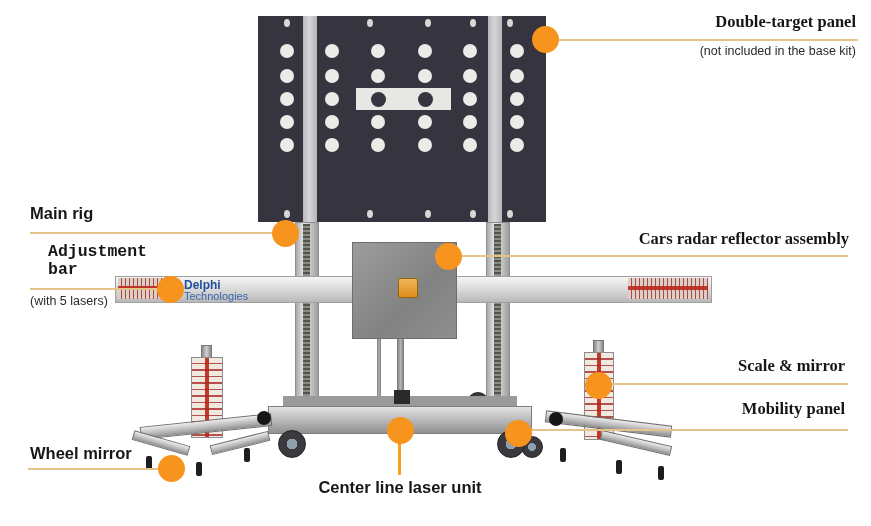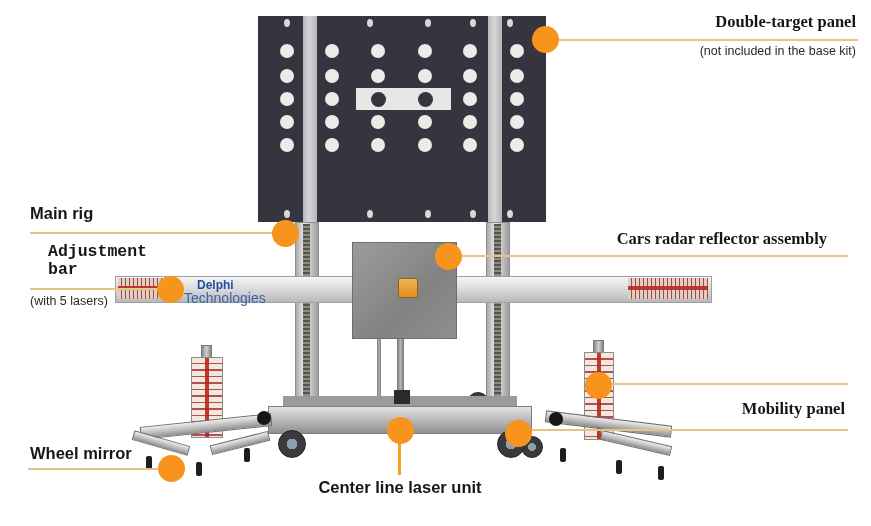--- a/index.html
+++ b/index.html
@@ -31,22 +31,22 @@
   .drop-rod{position:absolute;top:337px;z-index:1;background:linear-gradient(90deg,#777,#b5b5b5 50%,#777);}
 
   
   .abar{position:absolute;left:115px;top:276px;width:595px;height:25px;z-index:3;
         background:linear-gradient(180deg,#f5f5f5,#d6d6d6 55%,#b9b9b9);border:1px solid #a0a0a0;}
   .h-ruler{position:absolute;top:1px;height:21px;
         background:
           repeating-linear-gradient(90deg,rgba(180,40,40,0) 0 3px,rgba(180,40,40,.85) 3px 4px),
           linear-gradient(180deg,#d8d1c8 0 40%,#c0392b 40% 58%,#d8d1c8 58% 100%);}
   .brand{position:absolute;left:68px;top:2px;line-height:1.0;z-index:4;}
-  .brand .b1{font-weight:bold;font-size:12px;color:#1f4f9f;margin-left:13px;}
-  .brand .b2{font-size:14px;color:#3a66ac;text-align:center;}
+  .brand .b1{font-weight:bold;font-size:12px;color:#1f4f9f;}
+  .brand .b2{font-size:11px;color:#3a66ac;text-align:center;}
 
   
   .reflector{position:absolute;left:352px;top:242px;width:103px;height:95px;z-index:4;
              background:linear-gradient(135deg,#9c9c9c,#828282 60%,#8f8f8f);border:1px solid #6e6e6e;}
   .laser-device{position:absolute;left:398px;top:278px;width:18px;height:18px;z-index:5;
              background:linear-gradient(180deg,#f0b75a,#e08c1d);border:1px solid #96620f;border-radius:2px;}
 
   
   .beam-rear{position:absolute;left:283px;top:396px;width:234px;height:10px;background:#9a9a9a;z-index:3;}
   .beam{position:absolute;left:268px;top:406px;width:262px;height:26px;z-index:4;
@@ -184,21 +184,22 @@
   <div class="marker" style="left:387px;top:417px;"></div>
 
   <div class="lbl right" style="right:15px;top:13px;">Double-target panel</div>
   <div class="sub right" style="right:15px;top:44px;">(not included in the base kit)</div>
 
   <div class="lbl" style="left:30px;top:204px;">Main rig</div>
 
   <div class="lbl" style="left:48px;top:243px;width:104px;font-family:Liberation Mono, monospace;">Adjustment bar</div>
   <div class="sub" style="left:30px;top:294px;">(with 5 lasers)</div>
 
-  <div class="lbl right" style="right:44px;top:230px;">Cars radar reflector assembly</div>
-
+  <div class="lbl right" style="right:22px;top:230px;">Cars radar reflector assembly</div>
+
+  <div class="lbl right" style="right:26px;top:357px;">Scale &amp; mirror</div>
 
   <div class="lbl right" style="right:26px;top:400px;">Mobility panel</div>
 
   <div class="lbl" style="left:30px;top:444px;">Wheel mirror</div>
 
   <div class="lbl" style="left:310px;top:478px;width:180px;text-align:center;">Center line laser unit</div>
 </div>
 
 </body></html>

